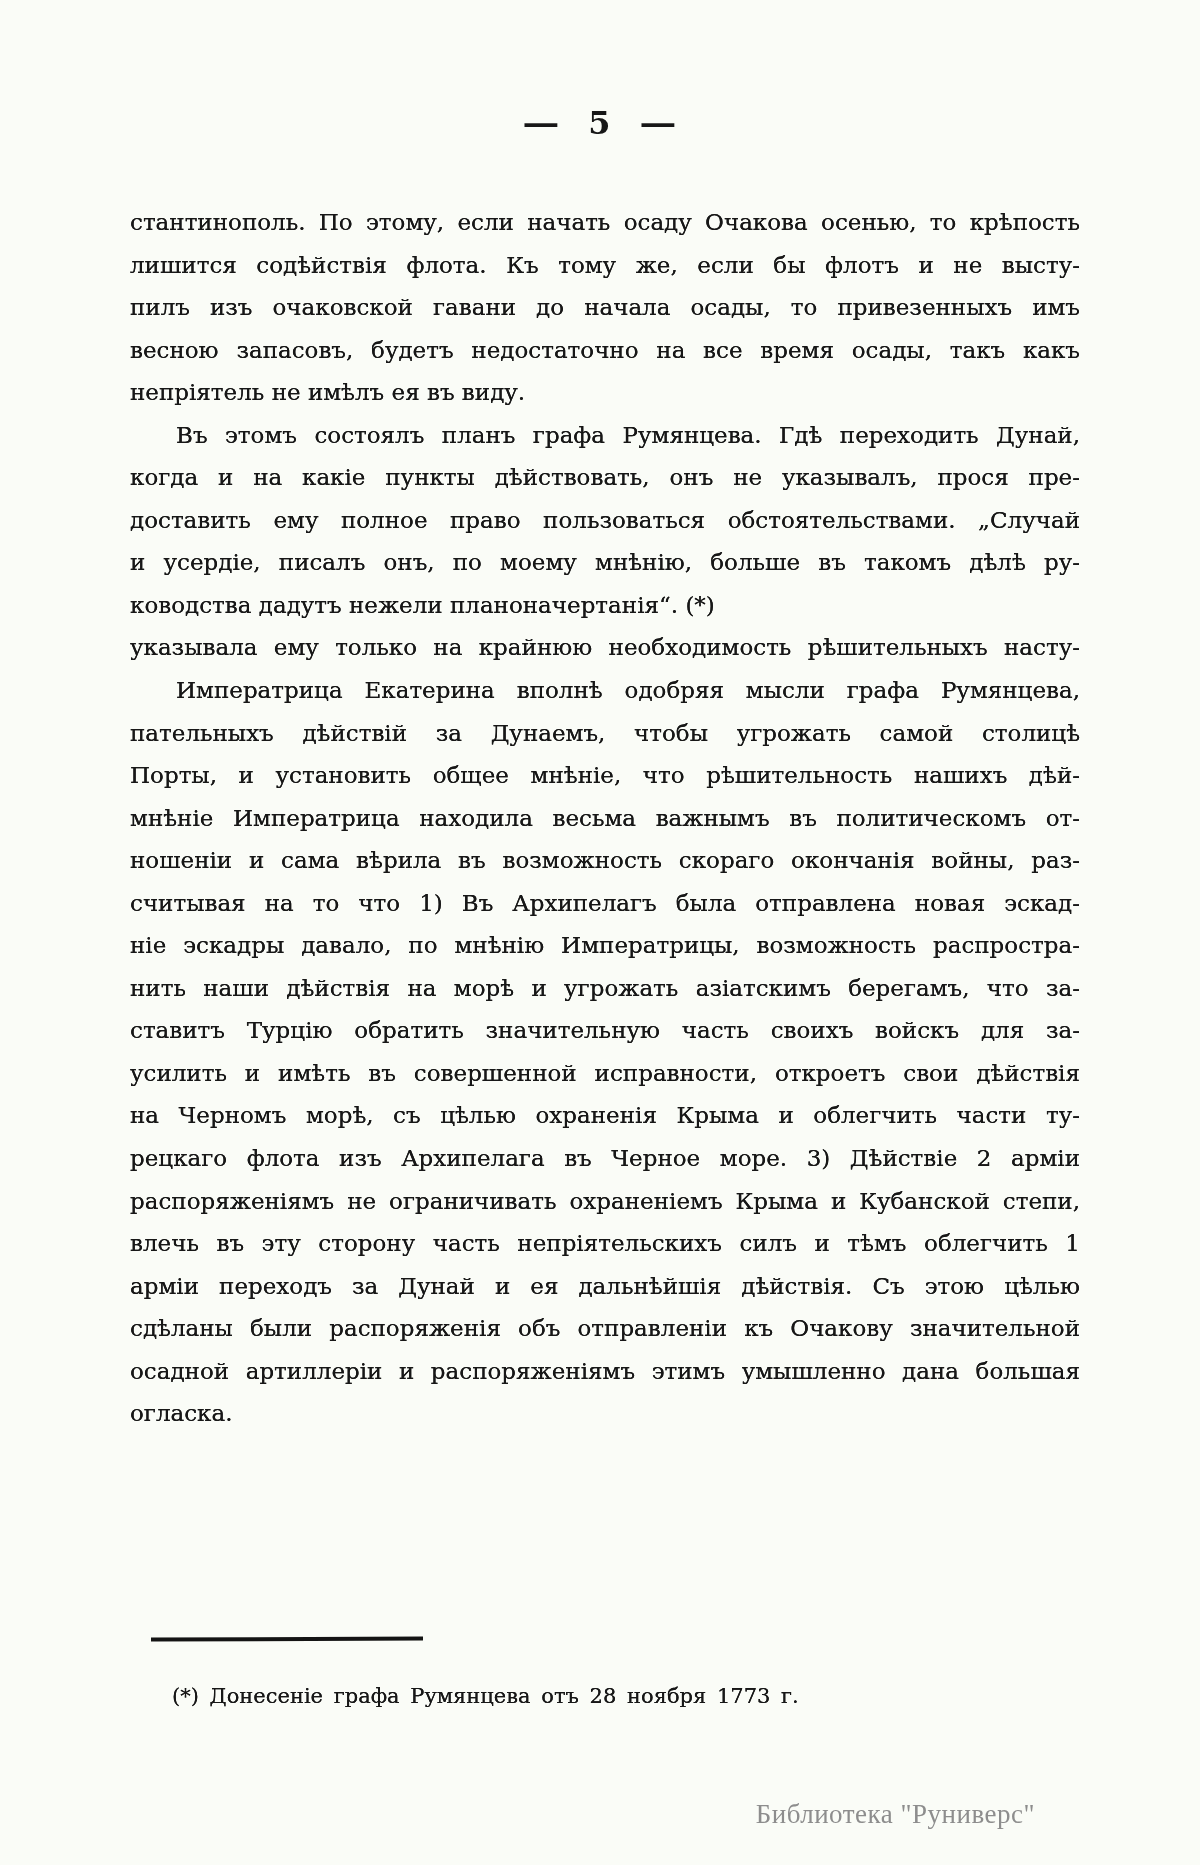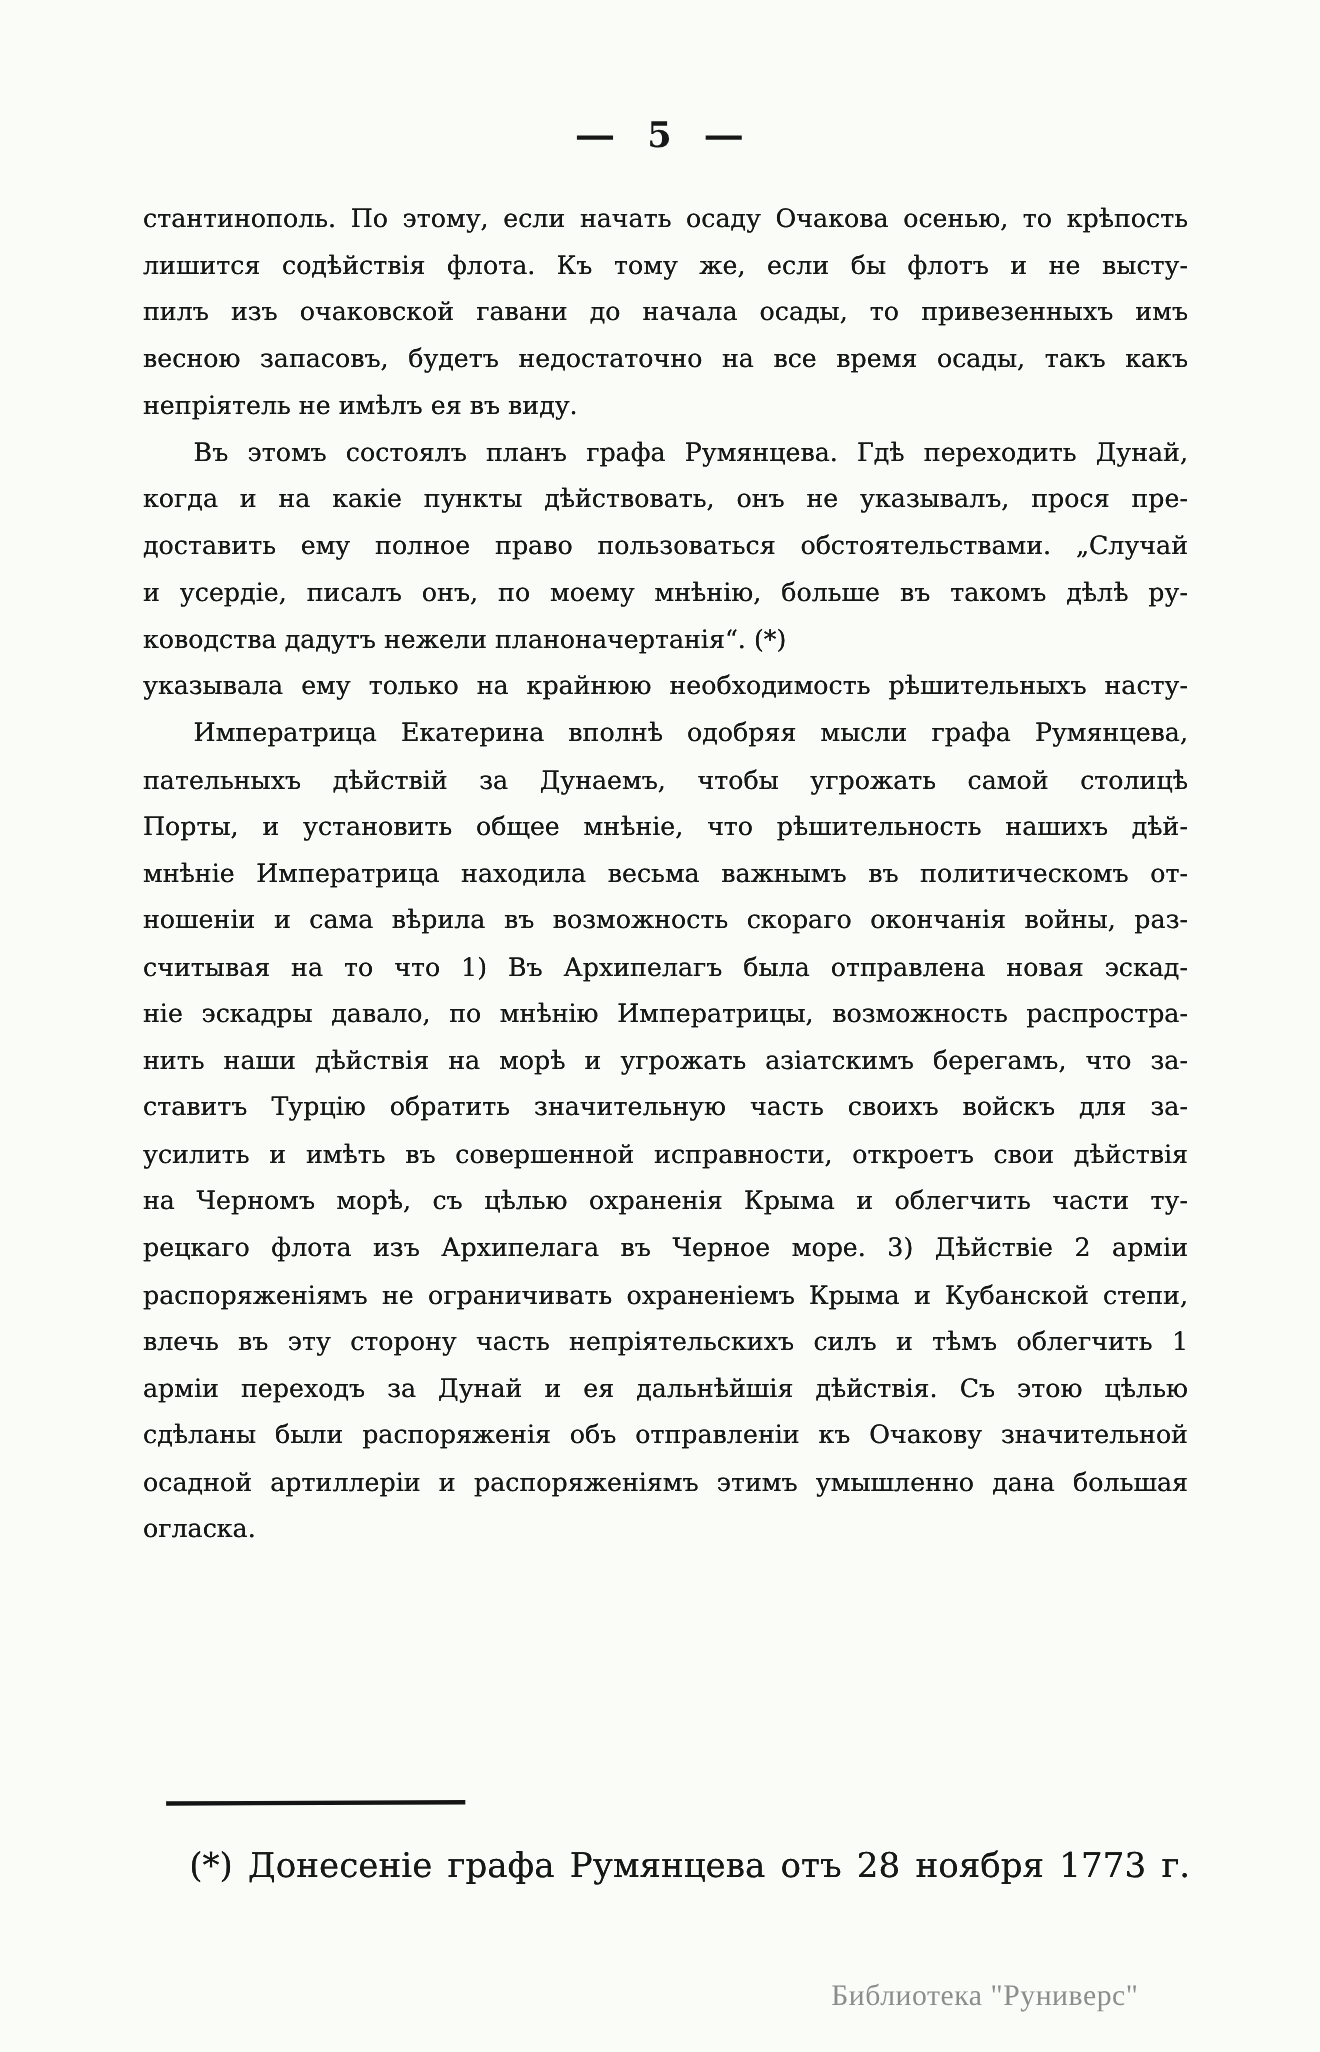--- a/index.html
+++ b/index.html
@@ -26,21 +26,21 @@
     gap: 30px;
     font-size: 32px;
     font-weight: bold;
     letter-spacing: 1px;
   }
   .page-header .dash {
     transform: scaleX(1.15);
   }
   .body-text {
     position: absolute;
-    top: 178px;
+    top: 201px;
     left: 130px;
     width: 950px;
     font-size: 23px;
     text-shadow: 0 0 0.4px currentColor;
   }
   .line {
     height: 42.55px;
     line-height: 42.55px;
     text-align: justify;
     text-align-last: justify;
@@ -58,21 +58,21 @@
     width: 272px;
     height: 4px;
     background: #141414;
     transform: rotate(-0.25deg);
   }
   .footnote {
     position: absolute;
     top: 1680px;
     left: 172px;
     width: 920px;
-    font-size: 31px;
+    font-size: 21px;
     line-height: 32px;
     text-shadow: 0 0 0.4px currentColor;
     word-spacing: 4px;
   }
   .watermark {
     position: absolute;
     top: 1799px;
     right: 165px;
     font-size: 27px;
     color: var(--wm, #8d8d8d);

